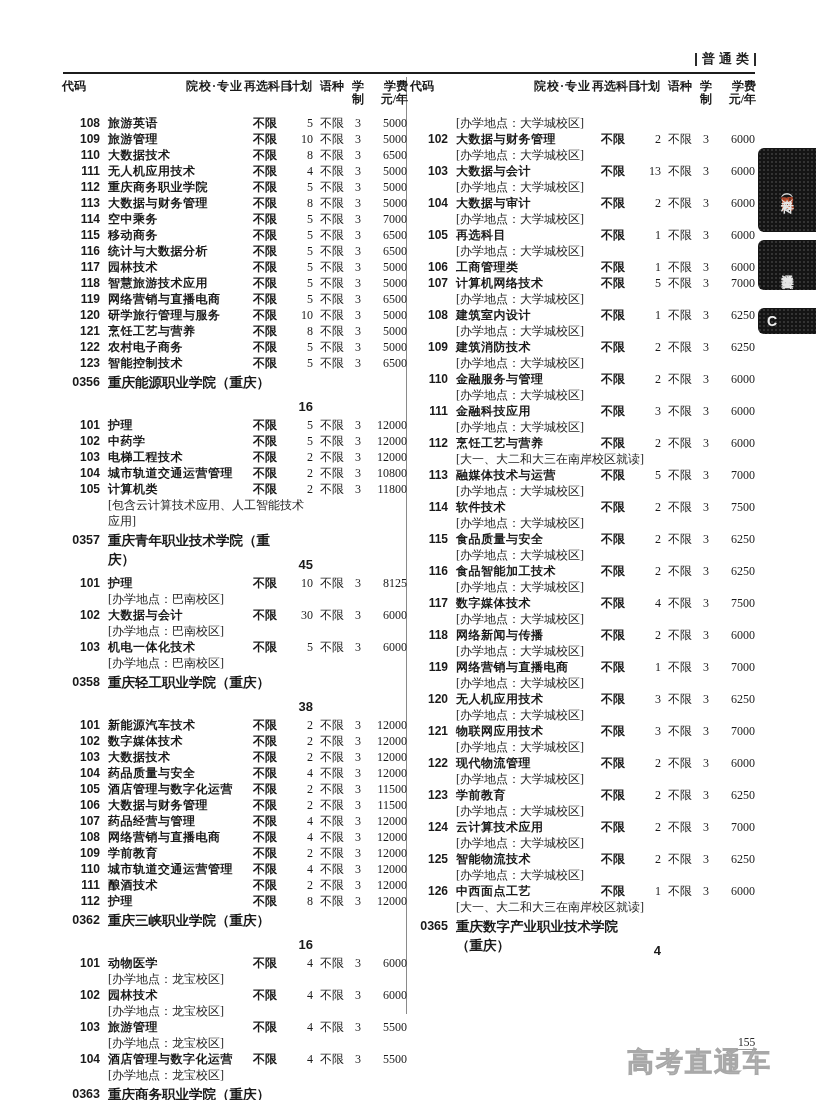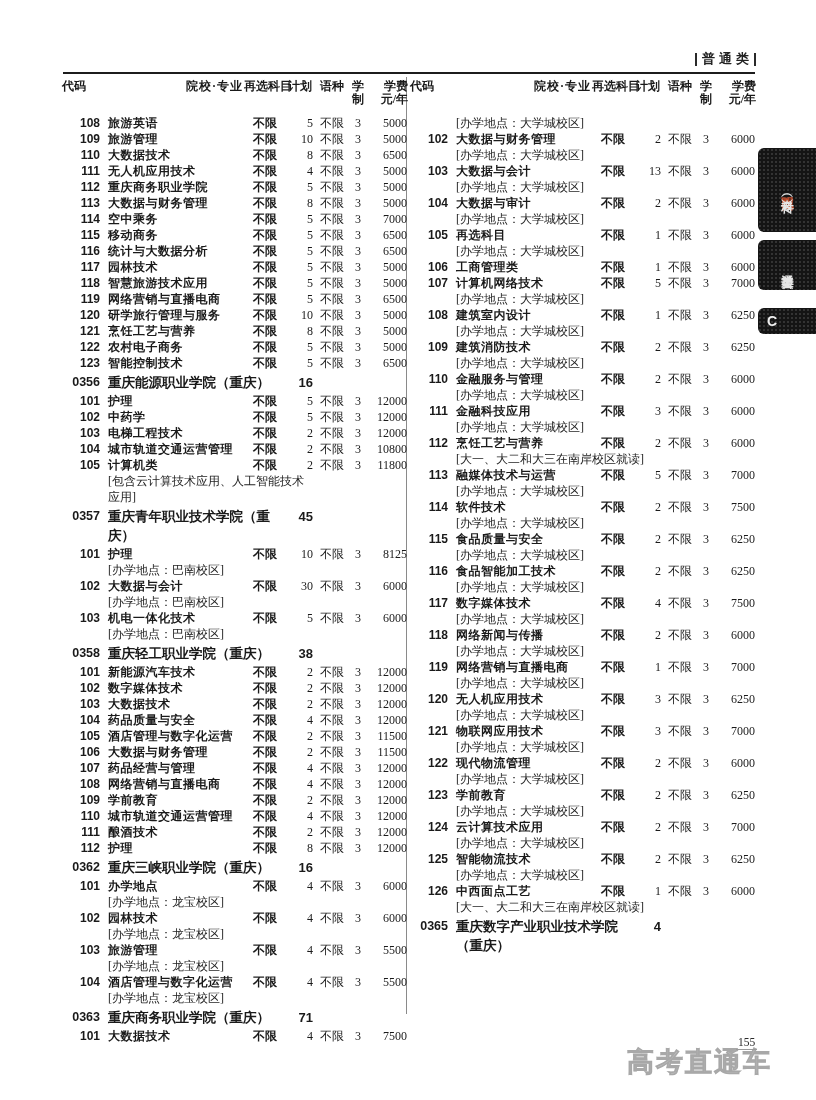--- a/index.html
+++ b/index.html
@@ -33,21 +33,21 @@
   .c-code{font-family:"Liberation Sans",sans-serif;font-weight:bold;text-align:right;}
   .c-name{font-family:"Liberation Sans",sans-serif;font-weight:bold;padding-left:7px;letter-spacing:0.5px;}
   .c-subject{font-family:"Liberation Sans",sans-serif;font-weight:bold;text-align:center;}
   .c-plan{text-align:right;}
   .c-lang{text-align:center;}
   .c-years{text-align:center;}
   .c-fee{text-align:right;padding-right:1px;}
   .row.school{font-size:13.5px;line-height:19px;margin:2px 0 1px 0;}
   .row.school .c-code{font-size:12.5px;line-height:19px;}
   .row.school .c-name{grid-column:2/4;letter-spacing:0;}
-  .row.school .c-plan{font-family:"Liberation Sans",sans-serif;font-weight:bold;font-size:13px;}
+  .row.school .c-plan{font-family:"Liberation Sans",sans-serif;font-weight:bold;font-size:13px;margin-top:24px;}
   .row.note{font-size:12px;line-height:16px;color:#232323;}
   .row.note .c-note{grid-column:2/5;padding-left:7px;}
   
   .side-tab{
     position:absolute;right:0;width:58px;border-radius:6px 0 0 6px;
     background-color:#141414;
     background-image:radial-gradient(circle,#333333 0.8px, transparent 0.9px);
     background-size:4px 4px;
     display:flex;align-items:center;justify-content:center;
   }
@@ -445,21 +445,21 @@
         <span class="c-years">3</span>
         <span class="c-fee">12000</span>
       </div>
       <div class="row school grid7">
         <span class="c-code">0362</span>
         <span class="c-name">重庆三峡职业学院（重庆）</span>
         <span class="c-plan">16</span>
       </div>
       <div class="row major grid7">
         <span class="c-code">101</span>
-        <span class="c-name">办学地点</span>
+        <span class="c-name">动物医学</span>
         <span class="c-subject">不限</span>
         <span class="c-plan">4</span>
         <span class="c-lang">不限</span>
         <span class="c-years">3</span>
         <span class="c-fee">6000</span>
       </div>
       <div class="row note grid7">
         <span class="c-note">[办学地点：龙宝校区]</span>
       </div>
       <div class="row major grid7">

